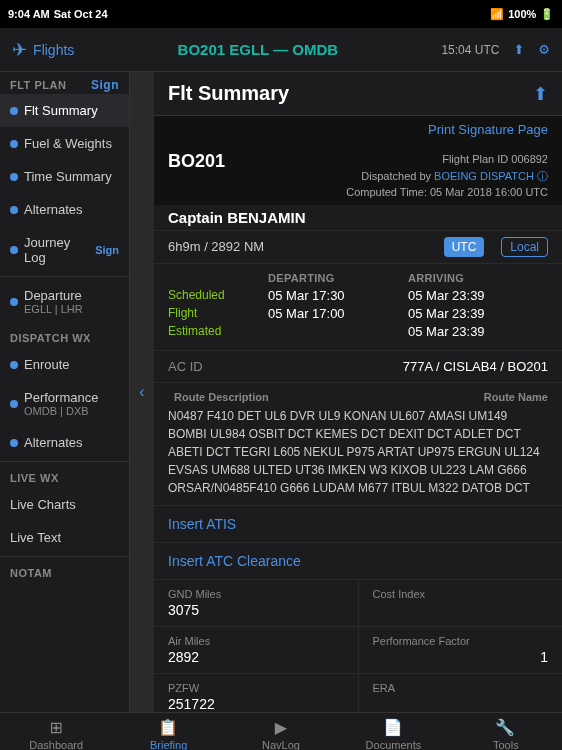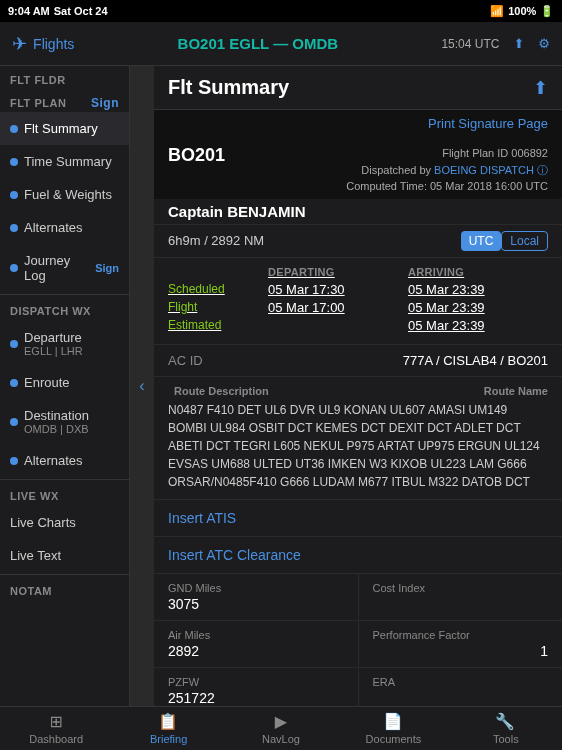--- a/index.html
+++ b/index.html
@@ -9,21 +9,21 @@
       background: #1a1a1a;
       font-family: -apple-system, 'Helvetica Neue', Arial, sans-serif;
       color: #fff;
       font-size: 13px;
       overflow: hidden;
     }
 
     
     .status-bar {
       background: #000;
-      height: 22px;
+      height: 28px;
       display: flex;
       align-items: center;
       justify-content: space-between;
       padding: 0 8px;
       font-size: 11px;
       font-weight: 600;
     }
     .status-left { display: flex; align-items: center; gap: 4px; }
     .status-right { display: flex; align-items: center; gap: 4px; }
 
@@ -158,21 +158,21 @@
       padding: 6px 14px;
       display: flex;
       align-items: center;
       justify-content: space-between;
       background: #1c1c1e;
       border-top: 1px solid #2a2a2a;
     }
     .time-nm { color: #ccc; font-size: 13px; }
     .utc-local {
       display: flex;
-      gap: 0;
+      gap: 17px;
       margin-left: 8px;
     }
     .utc-btn, .local-btn {
       padding: 2px 8px;
       font-size: 12px;
       border-radius: 4px;
       cursor: pointer;
     }
     .utc-btn {
       background: #4a90e2;
@@ -182,21 +182,20 @@
     .local-btn {
       background: transparent;
       color: #4a90e2;
       border: 1px solid #4a90e2;
     }
 
     .dep-arr-table {
       background: #1c1c1e;
       padding: 8px 14px;
       border-top: 1px solid #2a2a2a;
-      text-decoration: underline;
     }
     .dep-arr-header {
       display: flex;
       margin-left: 100px;
       margin-bottom: 4px;
       gap: 0;
     }
     .dep-arr-col {
       flex: 1;
       font-size: 11px;
@@ -366,93 +365,90 @@
     <span class="nav-utc">15:04 UTC</span>
     <span style="color:#4a90e2;cursor:pointer;">⬆</span>
     <span style="color:#4a90e2;cursor:pointer;">⚙</span>
   </div>
 </div>
 
 <div class="main">
 
   <div class="sidebar">
 
-    <div class="sidebar-item" style="padding: 8px 10px 4px 10px;">
-      <span style="font-size:11px;font-weight:700;color:#888;letter-spacing:0.5px;">FLT FLDR</span>
-    </div>
 
     <div class="sidebar-flt-plan-row">
       <span>FLT PLAN</span>
       <span class="sidebar-flt-sign">Sign</span>
     </div>
 
     <div class="sidebar-item active" style="background:#2a2a2e;">
       <div class="sidebar-item-inner">
         <span class="dot"></span>
         <span>Flt Summary</span>
       </div>
     </div>
 
     <div class="sidebar-item">
       <div class="sidebar-item-inner">
         <span class="dot"></span>
+        <span>Fuel &amp; Weights</span>
+      </div>
+    </div>
+
+    <div class="sidebar-item">
+      <div class="sidebar-item-inner">
+        <span class="dot"></span>
         <span>Time Summary</span>
       </div>
     </div>
 
     <div class="sidebar-item">
       <div class="sidebar-item-inner">
         <span class="dot"></span>
-        <span>Fuel &amp; Weights</span>
-      </div>
-    </div>
-
-    <div class="sidebar-item">
-      <div class="sidebar-item-inner">
-        <span class="dot"></span>
         <span>Alternates</span>
       </div>
     </div>
 
     <div class="sidebar-item">
       <div class="sidebar-item-inner">
         <span class="dot"></span>
         <span>Journey Log</span>
       </div>
       <span class="sign-badge">Sign</span>
     </div>
 
     <div class="sidebar-separator"></div>
-
-    <div class="sidebar-item" style="padding: 8px 10px 4px 10px;">
-      <span style="font-size:11px;font-weight:700;color:#888;letter-spacing:0.5px;">DISPATCH WX</span>
-    </div>
 
     <div class="sidebar-item">
       <div class="sidebar-item-inner">
         <span class="dot"></span>
         <div>
           <div>Departure</div>
           <div style="font-size:11px;color:#888;">EGLL | LHR</div>
         </div>
       </div>
     </div>
 
+    <div class="sidebar-item" style="padding: 8px 10px 4px 10px;">
+      <span style="font-size:11px;font-weight:700;color:#888;letter-spacing:0.5px;">DISPATCH WX</span>
+    </div>
+
     <div class="sidebar-item">
       <div class="sidebar-item-inner">
         <span class="dot"></span>
         <span>Enroute</span>
       </div>
     </div>
 
     <div class="sidebar-item">
       <div class="sidebar-item-inner">
         <span class="dot"></span>
         <div>
-          <div>Destination</div>
+          <div>Performance</div>
           <div style="font-size:11px;color:#888;">OMDB | DXB</div>
         </div>
       </div>
     </div>
 
     <div class="sidebar-item">
       <div class="sidebar-item-inner">
         <span class="dot"></span>
         <span>Alternates</span>
       </div>

